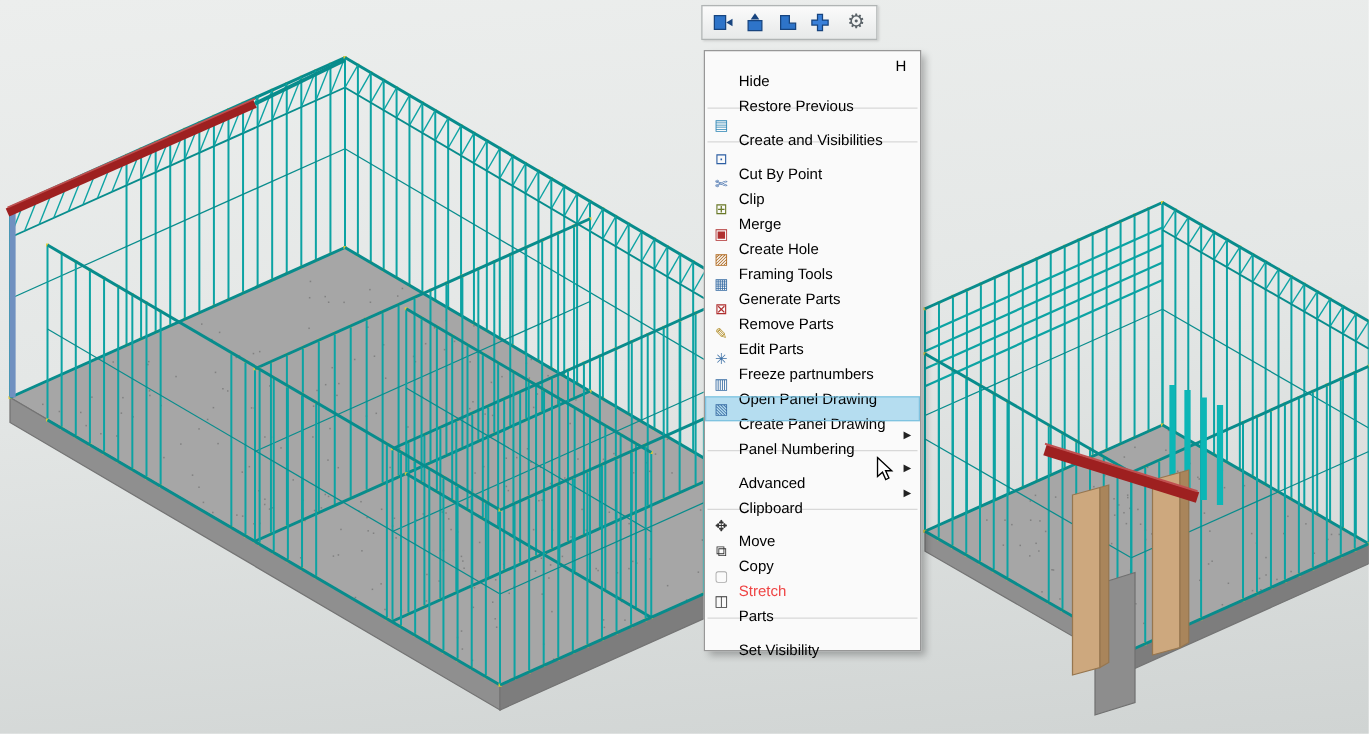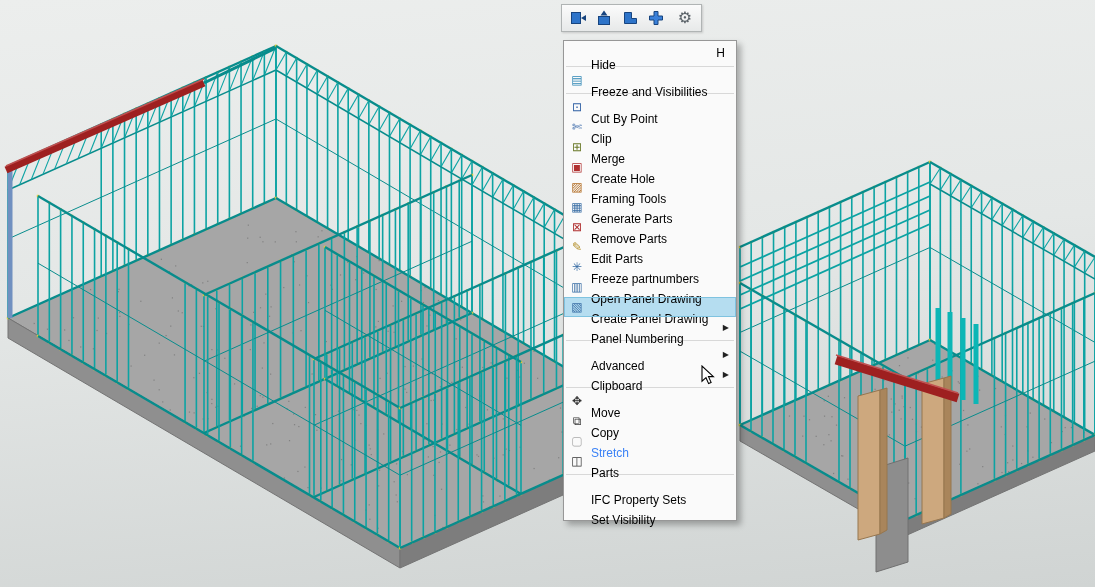--- a/index.html
+++ b/index.html
@@ -25,21 +25,21 @@
     box-shadow:4px 4px 6px rgba(0,0,0,.28);
     padding:2px 0;box-sizing:border-box;
   }
   .mi{height:20px;display:flex;align-items:center;font-size:12px;color:#000;
       padding:0 2px 0 3px;white-space:nowrap;cursor:default;}
   .mi-icon{flex:0 0 20px;width:20px;text-align:center;font-size:12px;line-height:1;}
   .mi-label{flex:1 1 auto;padding-left:4px;overflow:hidden;margin-top:24px;}
   .mi-shortcut{padding-right:9px;}
   .mi-arrow{font-size:8px;padding-right:5px;color:#222;}
   .mi.hl{background:#b5ddf0;outline:1px solid #7fc3e0;outline-offset:-1px;}
-  .mi.disabled .mi-label{color:#3b82f6;}
+  .mi.disabled .mi-label{color:#ef4444;}
   .sep{height:1px;background:#d8d8d8;margin:3px 2px;}
   
   .cursor{position:absolute;left:701px;top:365px;z-index:20;pointer-events:none;}
 </style>
 </head>
 <body>
 
 <svg id="scene" width="1095" height="587" viewBox="0 0 1095 587">
     <g>
       <polygon points="8,318 400,548 668,428 276,198" fill="#a6a6a6" stroke="#747474" stroke-width="1"></polygon>
@@ -1302,24 +1302,28 @@
     <span class="tb-gear">⚙</span>
   </div>
 </div>
 
 <div class="menu" id="context-menu">
     <div class="mi">
       <span class="mi-icon"></span>
       <span class="mi-label">Hide</span>
       <span class="mi-shortcut">H</span>
     </div>
+    <div class="mi">
+      <span class="mi-icon"></span>
+      <span class="mi-label">Restore Previous</span>
+    </div>
     <div class="sep"></div>
     <div class="mi">
       <span class="mi-icon" style="color: rgb(46, 134, 181);">▤</span>
-      <span class="mi-label">Freeze and Visibilities</span>
+      <span class="mi-label">Create and Visibilities</span>
     </div>
     <div class="sep"></div>
     <div class="mi">
       <span class="mi-icon" style="color: rgb(46, 95, 163);">⊡</span>
       <span class="mi-label">Cut By Point</span>
     </div>
     <div class="mi">
       <span class="mi-icon" style="color: rgb(46, 95, 163);">✄</span>
       <span class="mi-label">Clip</span>
     </div>
@@ -1386,24 +1390,20 @@
     </div>
     <div class="mi disabled">
       <span class="mi-icon" style="color: rgb(170, 170, 170);">▢</span>
       <span class="mi-label">Stretch</span>
     </div>
     <div class="mi">
       <span class="mi-icon" style="color: rgb(51, 51, 51);">◫</span>
       <span class="mi-label">Parts</span>
     </div>
     <div class="sep"></div>
-    <div class="mi">
-      <span class="mi-icon"></span>
-      <span class="mi-label">IFC Property Sets</span>
-    </div>
     <div class="mi">
       <span class="mi-icon"></span>
       <span class="mi-label">Set Visibility</span>
     </div>
   </div>
 
 <div class="cursor">
   <svg width="14" height="21" viewBox="0 0 14 21">
     <path d="M1 1 L1 16.2 L5 12.7 L7.6 18.6 L10.1 17.4 L7.5 11.6 L12.4 11.6 Z" fill="#ffffff" stroke="#000000" stroke-width="1.1"></path>
   </svg>

